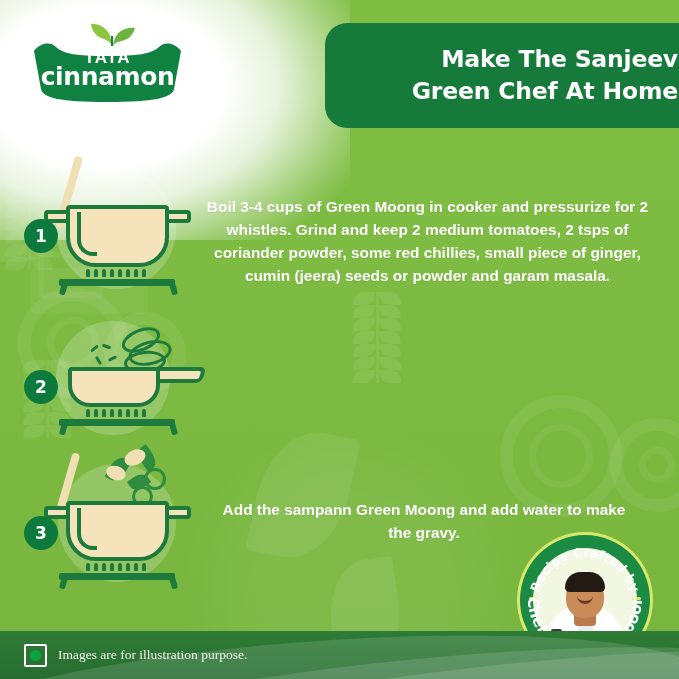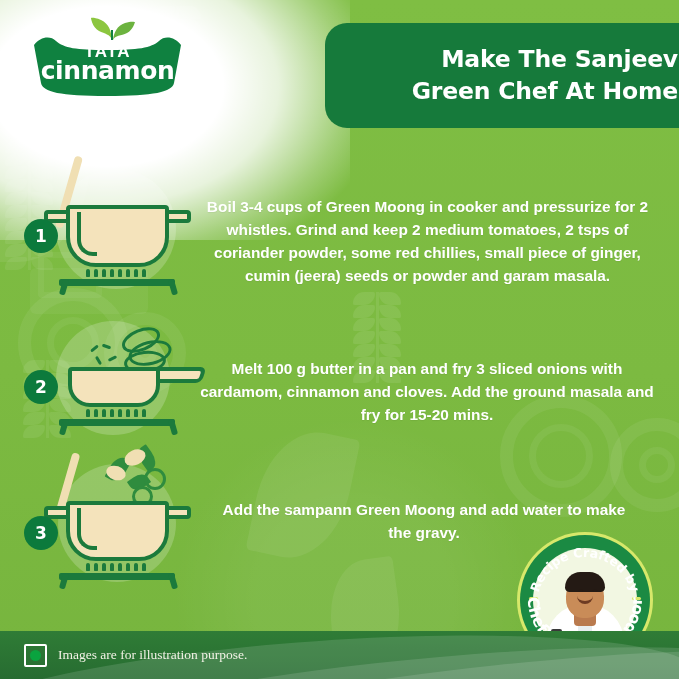--- a/index.html
+++ b/index.html
@@ -68,21 +68,21 @@
   .lb2{width:90px;height:130px;left:258px;top:430px;transform:rotate(12deg);}
   .lb3{width:70px;height:110px;left:330px;top:560px;transform:rotate(-8deg);}
 
   
   .logo-glow{
     position:absolute;left:-70px;top:-80px;width:420px;height:320px;
     background:radial-gradient(ellipse at 42% 52%, #ffffff 0%, #ffffff 34%, rgba(255,255,255,0.82) 50%, rgba(255,255,255,0.28) 70%, rgba(255,255,255,0) 82%);
   }
 
   
-  .logo{position:absolute;left:34px;top:18px;width:147px;height:78px;}
+  .logo{position:absolute;left:34px;top:24px;width:147px;height:78px;}
   .logo .sprout{position:absolute;left:56px;top:-4px;width:46px;height:26px;}
   .logo .pot{
     position:absolute;left:0;top:17px;width:147px;height:61px;
     background:#0f8140;
   }
   .logo .pot{
     -webkit-clip-path:path("M0,10 C6,2 16,0 22,6 C30,13 42,15 73,15 C104,15 117,13 125,6 C131,0 141,2 147,10 L140,48 C138,57 120,61 73,61 C26,61 9,57 7,48 Z");
     clip-path:path("M0,10 C6,2 16,0 22,6 C30,13 42,15 73,15 C104,15 117,13 125,6 C131,0 141,2 147,10 L140,48 C138,57 120,61 73,61 C26,61 9,57 7,48 Z");
   }
   .logo .tata{
@@ -381,21 +381,20 @@
           <b></b>
           <b></b>
       </div>
       <div class="stove-top" style="left:31px;top:104px;width:116px;"></div>
       <div class="stove-leg" style="left:33px;top:104px;height:16px;transform:rotate(16deg);"></div>
       <div class="stove-leg" style="left:142px;top:104px;height:16px;transform:rotate(-16deg);"></div>
     </div>
     <div class="badge" style="left:24px;top:55px;">
       <span>2</span>
     </div>
-    <div class="steptext" style="left:196px;top:42px;width:462px;">Melt 100 g butter in a pan and fry 3 sliced onions with cardamom, cinnamon and cloves. Add the ground masala and fry for 15-20 mins.</div>
   </div>
 
   <div class="step" style="left:0;top:440px;width:679px;height:150px;">
     <div class="art" style="left:28px;top:0;">
       <div class="disc" style="left:30px;top:24px;width:118px;height:118px;"></div>
       <div class="veg veg-leaf" style="left:82px;top:16px;width:16px;height:26px;transform:rotate(30deg);"></div>
       <div class="veg veg-leaf" style="left:112px;top:6px;width:14px;height:24px;transform:rotate(-35deg);"></div>
       <div class="veg veg-pot" style="left:96px;top:10px;width:22px;height:15px;transform:rotate(-25deg);"></div>
       <div class="veg veg-pot" style="left:78px;top:26px;width:20px;height:14px;transform:rotate(18deg);"></div>
       <div class="veg veg-leaf" style="left:104px;top:32px;width:14px;height:20px;transform:rotate(55deg);"></div>

